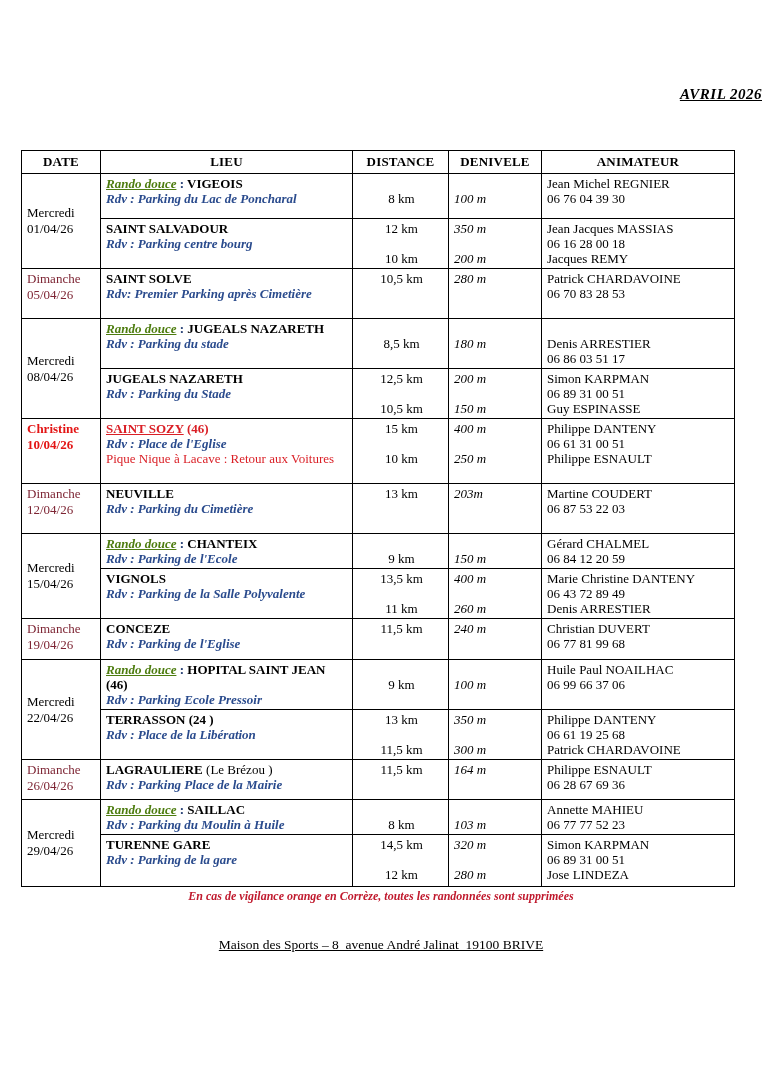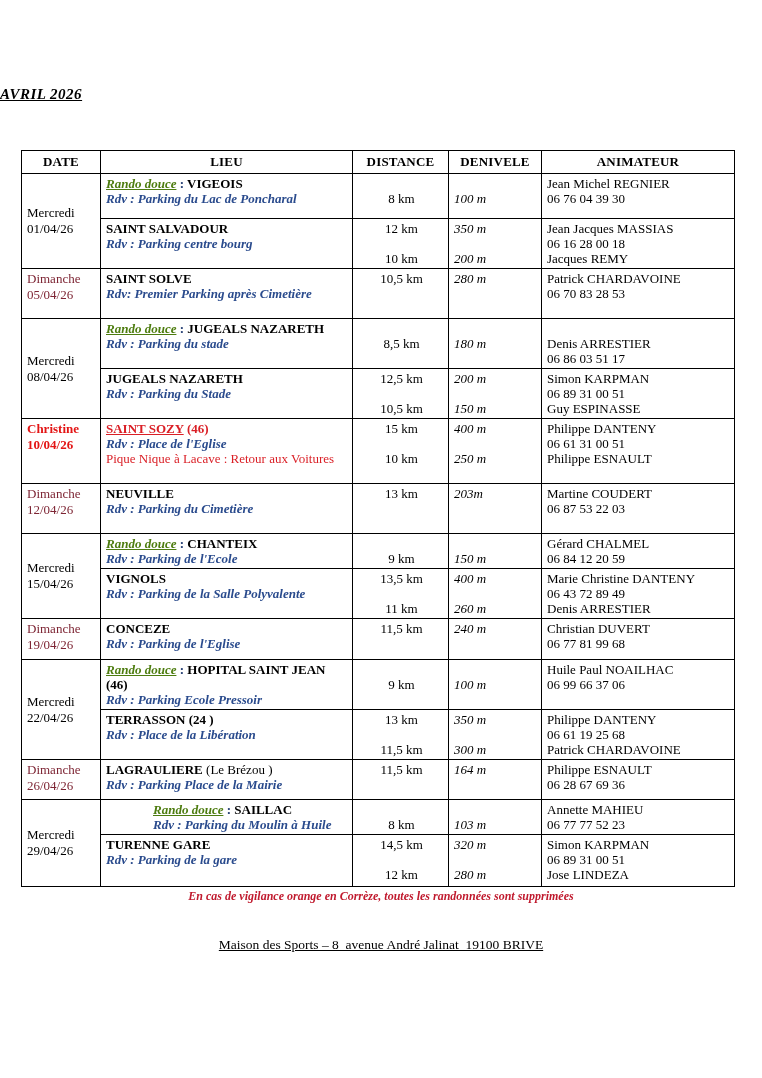--- a/index.html
+++ b/index.html
@@ -3,21 +3,21 @@
 <meta charset="utf-8">
 <style>
   html,body { margin:0; padding:0; background:#e8e8e8; }
   .page {
     position:relative; width:762px; height:1078px; margin:0 auto;
     background:#ffffff; font-family:"Liberation Serif", serif; color:#000;
     overflow:hidden;
   }
   .u { text-decoration:underline; }
   .title {
-    position:absolute; top:86px; left:0; right:0; text-align:left;
+    position:absolute; top:86px; left:0; right:0; text-align:right;
     font-size:15px; font-weight:bold; font-style:italic; letter-spacing:0.5px;
   }
   table.sched {
     position:absolute; left:21px; top:150px; width:713px;
     border-collapse:collapse; table-layout:fixed;
   }
   table.sched th, table.sched td { border:1px solid #000; }
   table.sched th {
     font-weight:bold; text-align:center; font-size:13px; padding:3px 1px;
     letter-spacing:0.2px;
@@ -416,21 +416,21 @@
             <div class="ln">Philippe ESNAULT</div>
             <div class="ln">06 28 67 69 36</div>
           </td>
         </tr>
         <tr>
           <td class="date-cell c-black mid" rowspan="2">
             <div class="day">Mercredi</div>
             <div class="date">29/04/26</div>
           </td>
           <td class="lieu-cell">
-            <div style="min-height: 30px; margin-left: 47px;">
+            <div style="min-height: 30px;">
               <div class="ln"><span class="s-rando">Rando douce</span><span class="s-sep"> : </span><span class="s-place">SAILLAC</span></div>
               <div class="ln"><span class="s-rdv">Rdv : Parking du Moulin à Huile</span></div>
             </div>
           </td>
           <td class="dist-cell">
             <div class="ln"></div>
             <div class="ln">8 km</div>
           </td>
           <td class="deniv-cell">
             <div class="ln"></div>

